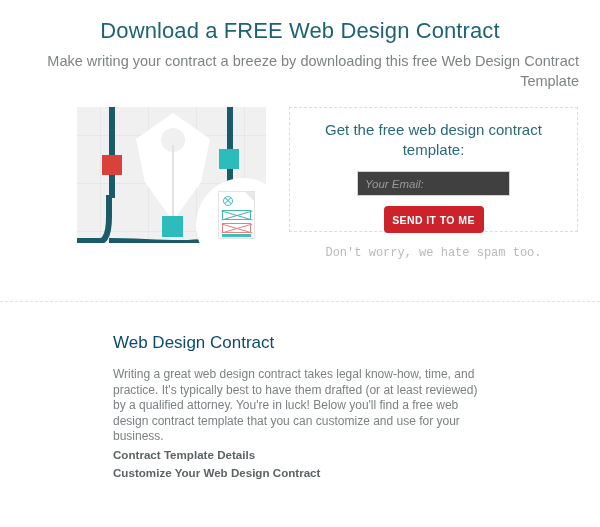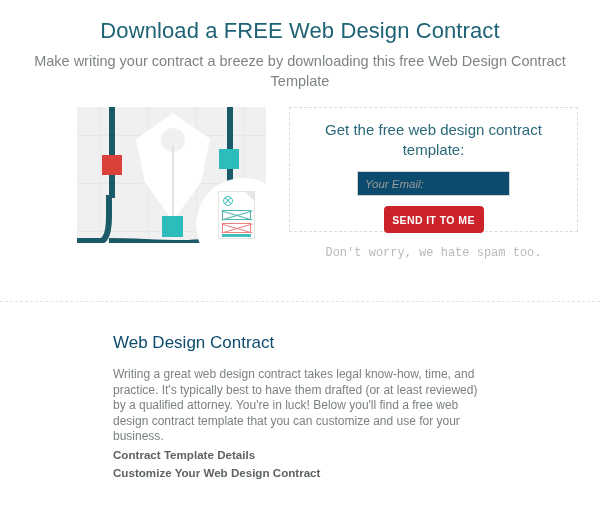--- a/index.html
+++ b/index.html
@@ -26,21 +26,21 @@
     text-align: center;
     font-size: 22px;
     font-weight: normal;
     line-height: 26px;
     color: #1d6375;
     letter-spacing: 0.1px;
   }
   .hero-sub {
     margin: 0;
     padding: 7px 6px 0 6px;
-    text-align: center;
+    text-align: right;
     font-size: 14.5px;
     font-weight: normal;
     line-height: 20px;
     color: #7e8385;
   }
 
   
   .hero-body {
     display: flex;
     align-items: flex-start;
@@ -244,21 +244,21 @@
     color: #29697a;
     line-height: 20px;
   }
   .email-input {
     display: block;
     margin: 11px auto 0 auto;
     width: 153px;
     height: 25px;
     box-sizing: border-box;
     border: 1px solid #d3d3d3;
-    background: #0c4a6e;
+    background: #404040;
     padding: 0 7px;
     font-family: "Liberation Sans", sans-serif;
     font-size: 11.5px;
     font-style: italic;
     color: #9a9a9a;
     outline: none;
   }
   .email-input::placeholder {
     color: #9a9a9a;
     font-style: italic;

